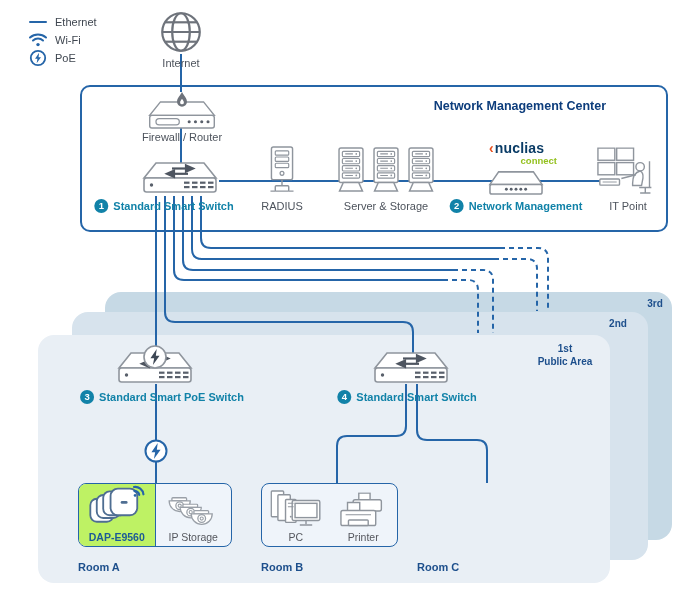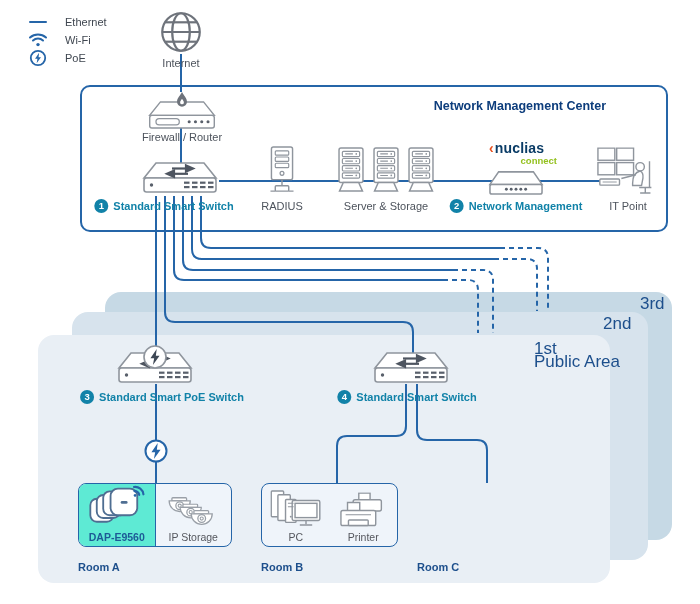--- a/index.html
+++ b/index.html
@@ -3,60 +3,60 @@
 <meta charset="utf-8">
 <style>
   html,body{margin:0;padding:0;background:#fff;}
   .diagram{position:relative;width:700px;height:604px;background:#fff;
     font-family:"Liberation Sans",sans-serif;overflow:hidden;}
   
   .floor{position:absolute;border-radius:16px;z-index:1;}
   .floor-3{left:105px;top:292px;width:567px;height:248px;background:#C6D9E5;}
   .floor-2{left:72px;top:312px;width:576px;height:248px;background:#D7E3ED;}
   .floor-1{left:38px;top:335px;width:572px;height:248px;background:#E9EFF5;}
-  .floor-tag{position:absolute;font-weight:normal;color:#1D4F8C;font-size:17px;
-    text-align:left;line-height:13px;z-index:3;white-space:nowrap;}
+  .floor-tag{position:absolute;font-weight:bold;color:#1D4F8C;font-size:10px;
+    text-align:center;line-height:13px;z-index:3;white-space:nowrap;}
   
   .nmc-box{position:absolute;left:80px;top:85px;width:588px;height:147px;
     border:2px solid #2565A8;border-radius:10px;background:#fff;z-index:1;box-sizing:border-box;}
   .nmc-title{position:absolute;right:94px;top:99px;font-size:12.5px;font-weight:bold;
     color:#0D3D7C;z-index:3;}
   
   .wires{position:absolute;left:0;top:0;z-index:2;pointer-events:none;}
   
   .ic{position:absolute;z-index:3;}
   .lbl{position:absolute;transform:translateX(-50%);color:#4D535C;font-size:11px;
     white-space:nowrap;z-index:3;}
   .dev-label{position:absolute;display:flex;align-items:center;gap:5px;
     transform:translateX(-50%);white-space:nowrap;z-index:4;}
   .badge{width:14px;height:14px;border-radius:50%;background:#1182A8;color:#fff;
     font-size:9.5px;font-weight:bold;line-height:14px;text-align:center;flex:0 0 14px;}
   .teal{color:#1182A8;font-size:11px;font-weight:bold;}
   
   .legend{position:absolute;left:28px;top:13px;z-index:3;}
-  .legend-row{display:flex;align-items:center;gap:17px;height:18px;}
+  .legend-row{display:flex;align-items:center;gap:7px;height:18px;}
   .legend-swatch{width:18px;height:2.4px;background:#2565A8;border-radius:1px;}
   .legend-label{font-size:11px;color:#3F4650;}
   .legend-icb{width:20px;display:flex;justify-content:center;}
   
   .nuclias{position:absolute;left:489px;top:141px;z-index:3;width:74px;line-height:13px;}
   .nuc-chev{color:#E8501E;font-weight:bold;font-size:14px;margin-right:1px;}
   .nuc-brand{color:#0A3C66;font-weight:bold;font-size:14px;letter-spacing:.2px;}
   .nuc-sub{color:#94C11F;font-size:9.5px;font-weight:bold;text-align:right;
     padding-right:6px;margin-top:-1px;}
   
   .room-box{position:absolute;top:483px;height:64px;border:1.5px solid #2565A8;
     border-radius:8px;background:#EFF4FA;z-index:3;box-sizing:border-box;
     display:flex;overflow:hidden;}
   .room-cell{flex:1;display:flex;flex-direction:column;align-items:center;
     justify-content:flex-end;padding-bottom:3px;}
   .room-cell svg{margin-bottom:1px;}
   .cell-label{font-size:10.5px;color:#55575E;white-space:nowrap;}
   .cell-label.dap{color:#1D5A96;font-weight:bold;}
-  .shaded{background:#5eead4;border-right:1.5px solid #2565A8;}
+  .shaded{background:#bef264;border-right:1.5px solid #2565A8;}
   .room-name{position:absolute;top:561px;font-size:11px;
     font-weight:bold;color:#1D4F8C;z-index:3;}
   .defs{position:absolute;width:0;height:0;}
 </style>
 </head>
 <body>
 
 <svg class="defs" aria-hidden="true">
   <defs>
     <symbol id="sym-switch" viewBox="0 0 78 32">

